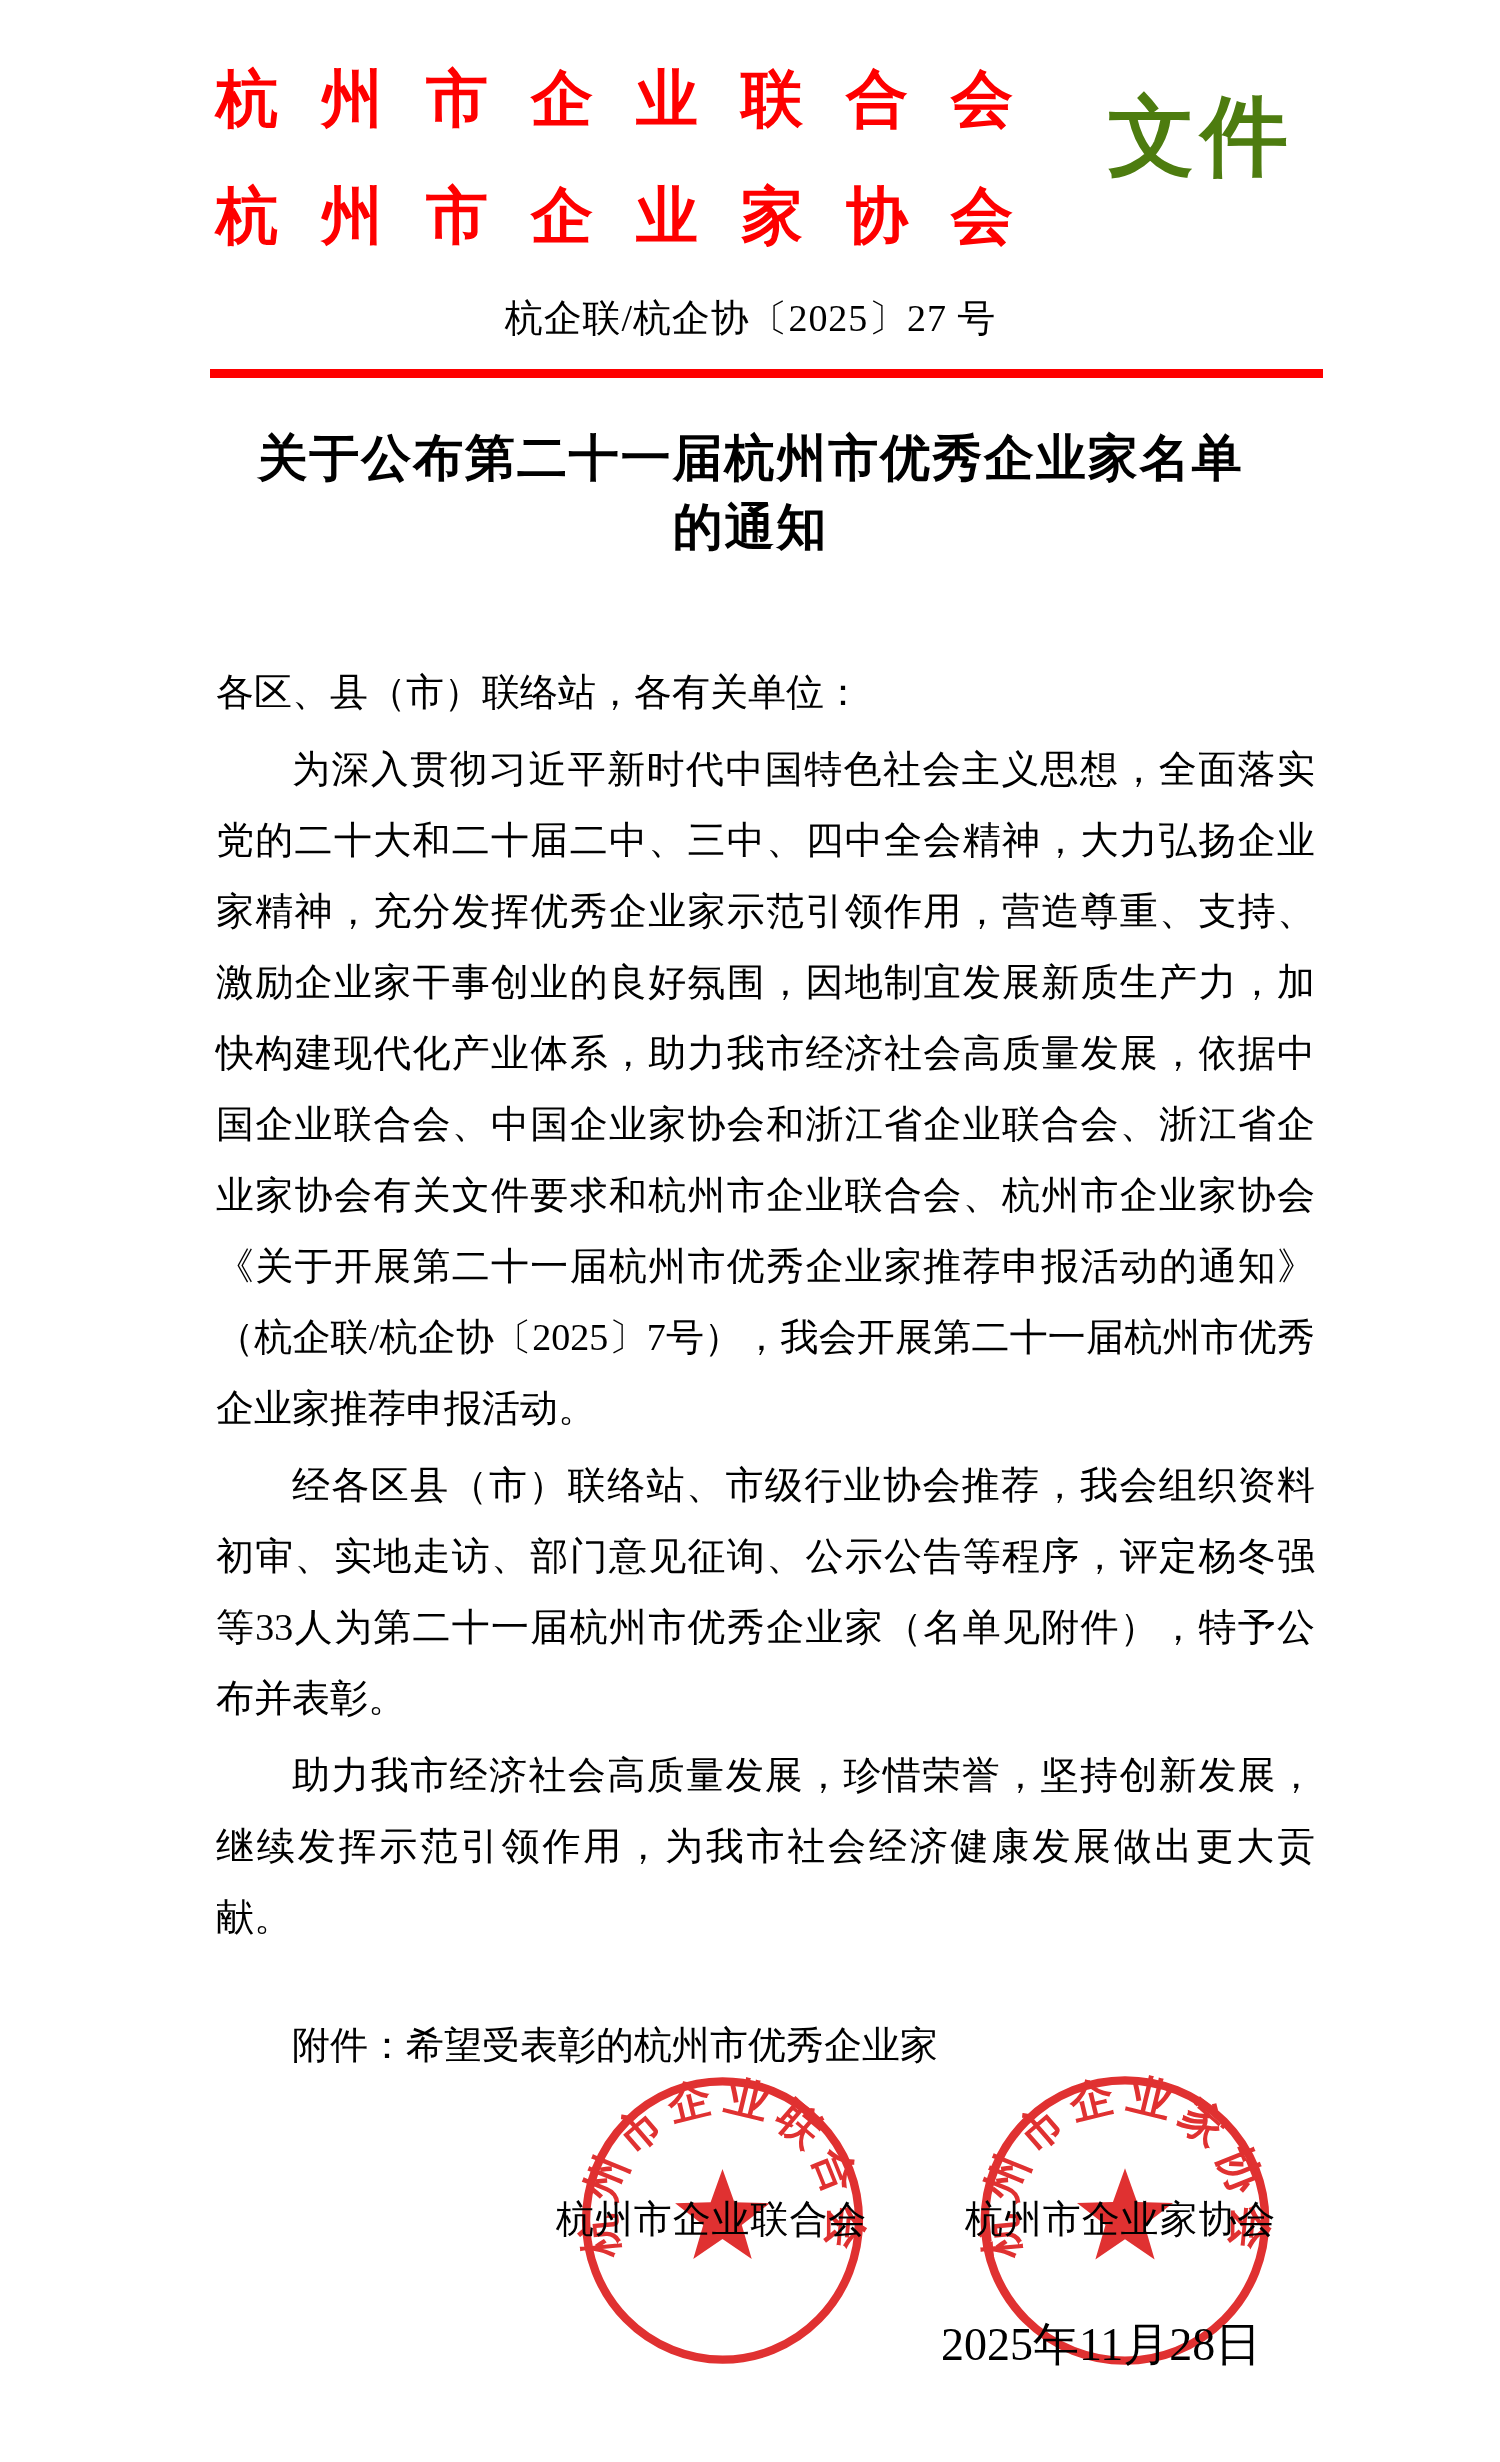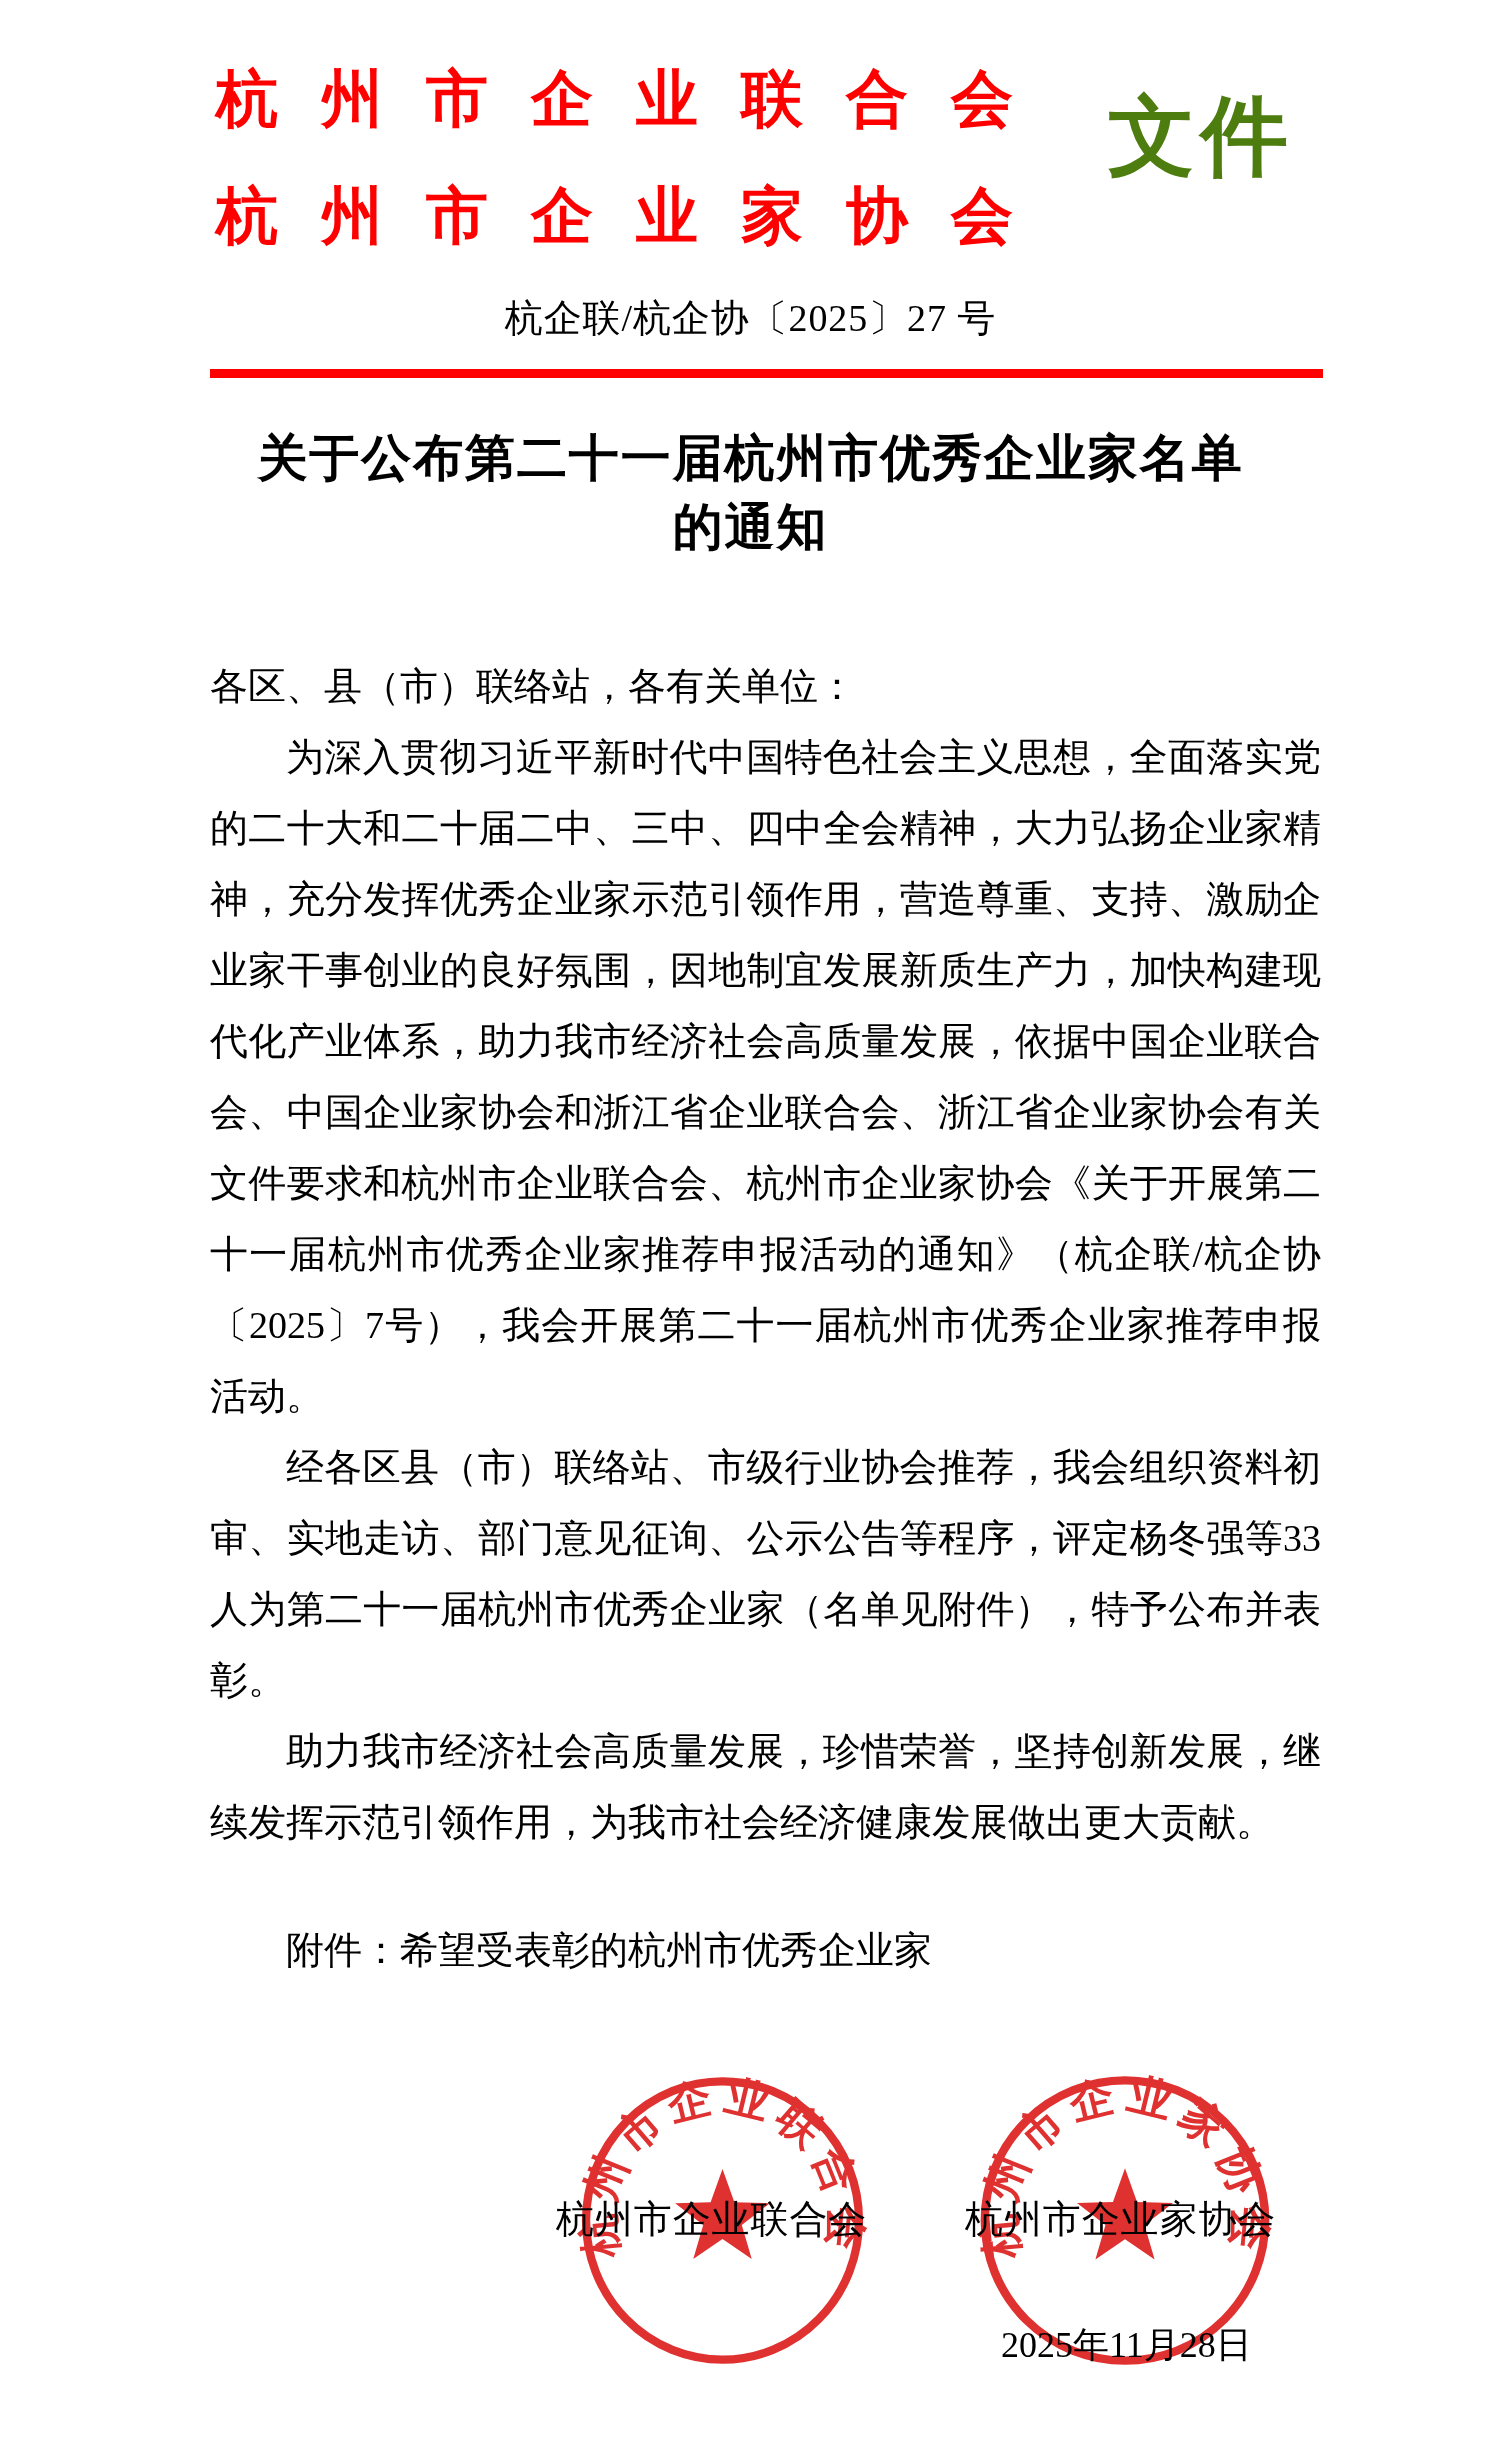--- a/index.html
+++ b/index.html
@@ -58,38 +58,38 @@
   }
 
   
   .doc-body {
     left: 210px; top: 651px;
     width: 1111px;
     font-size: 38px;
     line-height: 71px;
     text-align: justify;
   }
-  .doc-body p { margin: 0; text-indent: 2em; }
+  .doc-body p { margin: 6px; text-indent: 2em; }
   .doc-body p.no-indent { text-indent: 0; }
   .attachment-line { margin-top: 57px !important; }
 
   
   .seal { position: absolute; }
   .seal-left  { left: 575px; top: 2073px; width: 295px; height: 295px; }
   .seal-right { left: 966px; top: 2071px; width: 318px; height: 299px; }
   .sig {
     font-size: 38px;
     line-height: 42px;
     letter-spacing: 0.9px;
     white-space: nowrap;
     z-index: 5;
   }
   .sig-left  { left: 556px;  top: 2198px; }
   .sig-right { left: 965px; top: 2198px; }
-  .sig-date  { left: 1001px; top: 2324px; font-size: 36px; line-height: 42px; z-index: 5; white-space: nowrap; }
+  .sig-date  { left: 941px; top: 2324px; font-size: 46px; line-height: 42px; z-index: 5; white-space: nowrap; }
 </style>
 </head>
 <body>
 
 <div class="abs org-line org-line1">杭州市企业联合会</div>
 <div class="abs org-line org-line2">杭州市企业家协会</div>
 <div class="abs doc-marker">文件</div>
 <div class="abs doc-number">杭企联/杭企协〔2025〕27 号</div>
 <div class="abs red-rule"></div>
 

